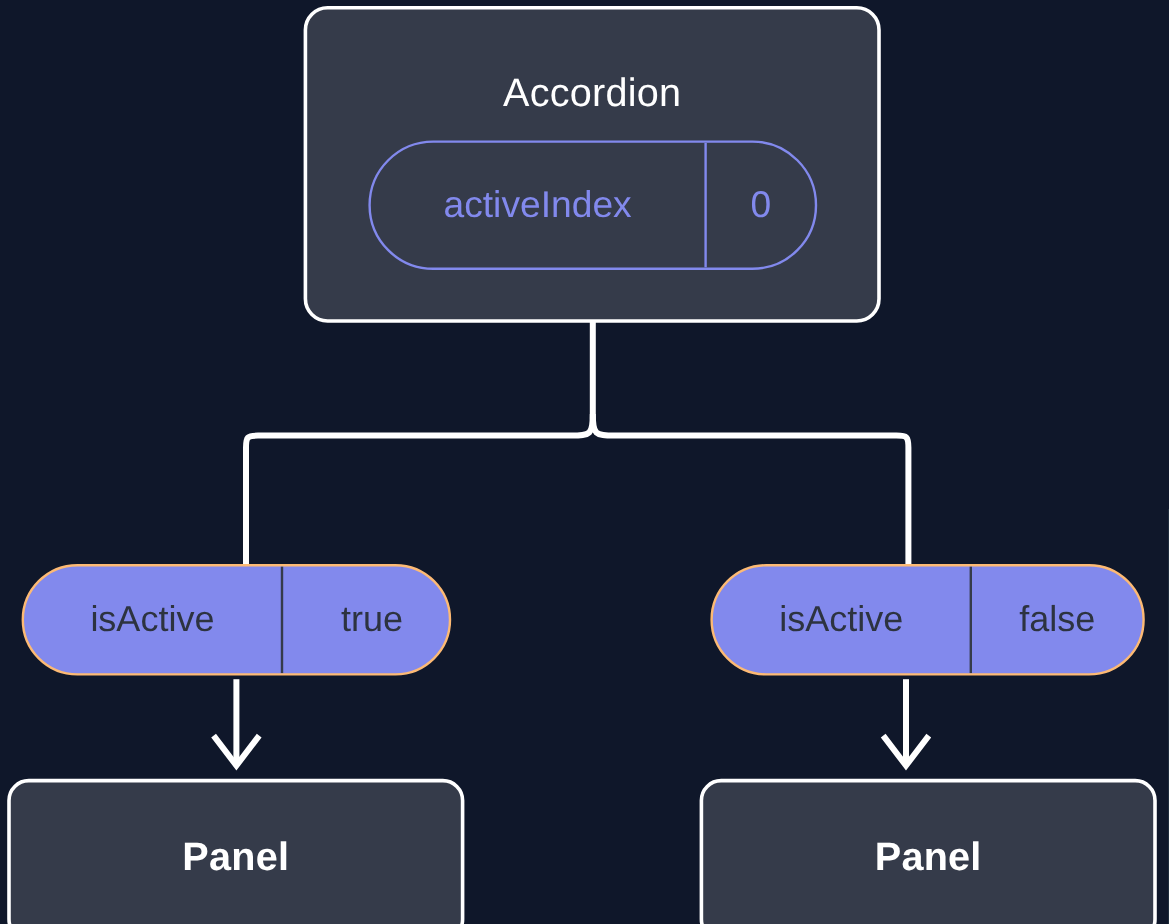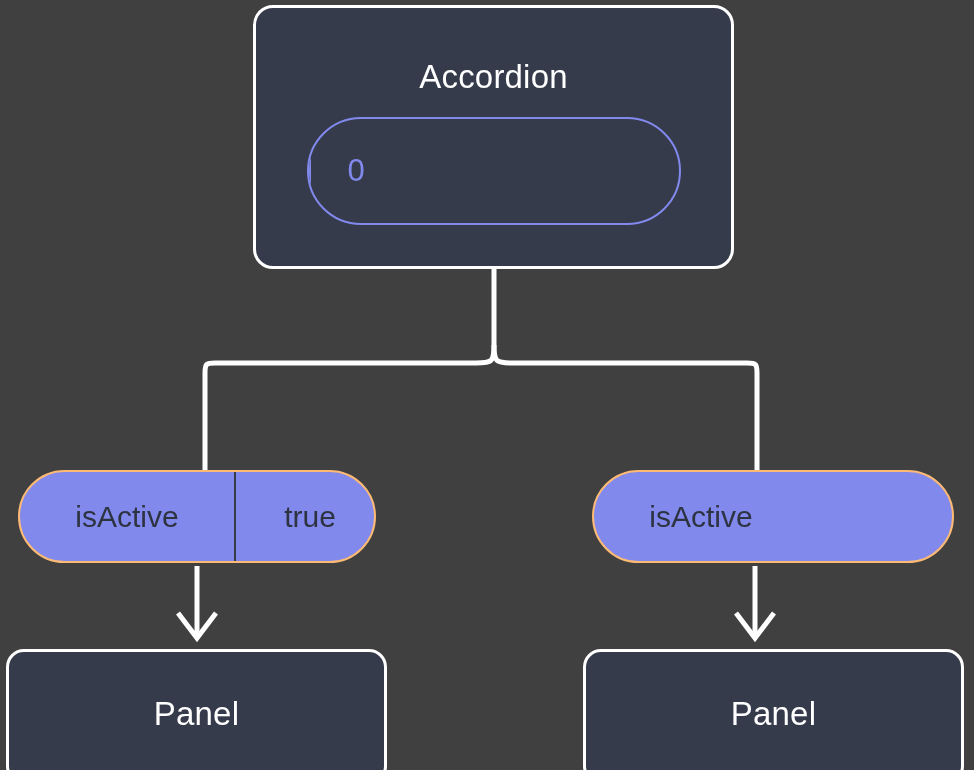--- a/index.html
+++ b/index.html
@@ -11,21 +11,21 @@
     width: 974px;
     height: 770px;
     overflow: hidden;
     font-family: "Liberation Sans", sans-serif;
     background: #4c6670;
   }
   #canvas {
     position: relative;
     width: 974px;
     height: 770px;
-    background: #404040;
+    background: #0f172a;
     overflow: hidden;
   }
 
   
   #connectors {
     position: absolute;
     left: 0;
     top: 0;
     width: 974px;
     height: 770px;
@@ -65,21 +65,21 @@
     left: 0;
     right: 0;
     text-align: center;
     color: #ffffff;
     font-size: 33px;
     font-weight: 500;
     letter-spacing: 0.2px;
     white-space: nowrap;
   }
   #accordion-box .node-title { top: 50px; }
-  .panel-title { top: 43px; }
+  .panel-title { top: 43px; font-weight: bold; }
 
   
   .pill {
     position: absolute;
     box-sizing: border-box;
     display: flex;
     align-items: stretch;
     border-radius: 999px;
     overflow: hidden;
   }
@@ -175,33 +175,35 @@
 
     <path d="M 755 566 L 755 638" fill="none" stroke="#ffffff" stroke-width="5" stroke-linecap="butt"></path>
     <path d="M 736 613 L 755 638 L 774 613" fill="none" stroke="#ffffff" stroke-width="5" stroke-linecap="butt" stroke-linejoin="miter"></path>
   </svg>
 
   <div id="accordion-box" class="node-box">
     <div class="node-title">Accordion</div>
   </div>
 
   <div id="active-index-pill" class="pill outlined">
+    <div class="pill-key">activeIndex</div>
     <div class="pill-val">0</div>
   </div>
 
   <div id="is-active-pill-left" class="pill filled">
     <div class="pill-key">isActive</div>
     <div class="pill-val">true</div>
   </div>
 
   <div id="panel-left-box" class="node-box">
     <div class="node-title panel-title">Panel</div>
   </div>
 
   <div id="is-active-pill-right" class="pill filled">
     <div class="pill-key">isActive</div>
+    <div class="pill-val">false</div>
   </div>
 
   <div id="panel-right-box" class="node-box">
     <div class="node-title panel-title">Panel</div>
   </div>
 
 </div>
 
 </body></html>

